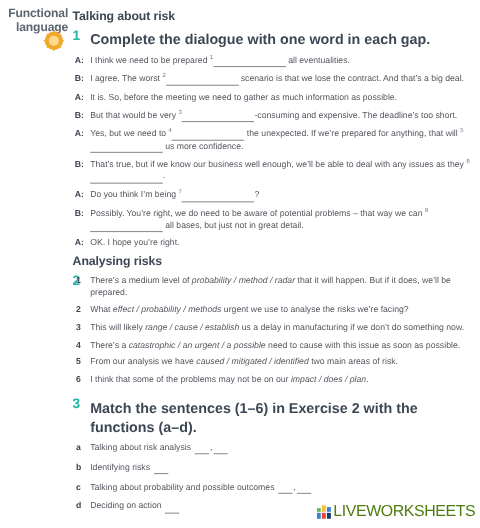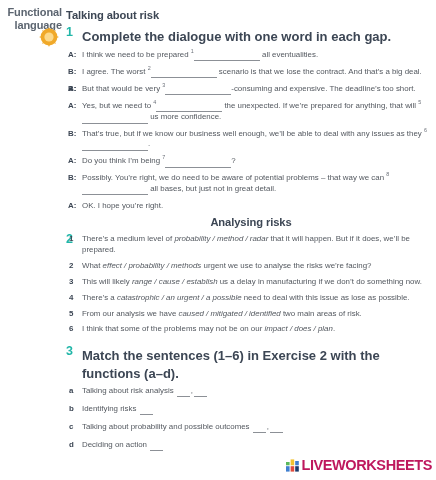--- a/index.html
+++ b/index.html
@@ -167,27 +167,27 @@
     align-items: center;
     gap: 2px;
   }
   .logo-mark {
     width: 13px;
     height: 13px;
     display: block;
   }
   .logo-text {
     font-size: 14.5px;
-    font-weight: bold;
-    color: #be185d;
+    font-weight: normal;
+    color: #4d7c0f;
     letter-spacing: -0.4px;
     line-height: 14px;
   }
 
-  .spacer-title { margin-top: 2px; text-align: center; }
+  .spacer-title { margin-top: 2px; }
 </style>
 </head>
 <body>
 
 <div class="rail">
   <div class="rail-label">
     <span>Functional</span><br>
     <span>language</span>
   </div>
   <div class="rail-badge">
@@ -213,40 +213,40 @@
   <div class="section-title">Talking about risk</div>
 
   <div class="ex">
     <span class="ex-num">1</span>
     <span class="ex-instr">Complete the dialogue with one word in each gap.</span>
   </div>
 
   <div class="dialogue" id="dialogue">
       <div class="dline"><span class="spk">A:</span><span>I think we need to be prepared </span><sup>1</sup><span class="gap gap-lg">&nbsp;</span><span> all eventualities.</span></div>
       <div class="dline"><span class="spk">B:</span><span>I agree. The worst </span><sup>2</sup><span class="gap gap-lg">&nbsp;</span><span> scenario is that we lose the contract. And that’s a big deal.</span></div>
-      <div class="dline"><span class="spk">A:</span></div>
+      <div class="dline"><span class="spk">A:</span><span>It is. So, before the meeting we need to gather as much information as possible.</span></div>
       <div class="dline"><span class="spk">B:</span><span>But that would be very </span><sup>3</sup><span class="gap gap-lg">&nbsp;</span><span>-consuming and expensive. The deadline’s too short.</span></div>
       <div class="dline"><span class="spk">A:</span><span>Yes, but we need to </span><sup>4</sup><span class="gap gap-lg">&nbsp;</span><span> the unexpected. If we’re prepared for anything, that will </span><sup>5</sup><span class="gap gap-lg">&nbsp;</span><span> us more confidence.</span></div>
       <div class="dline"><span class="spk">B:</span><span>That’s true, but if we know our business well enough, we’ll be able to deal with any issues as they </span><sup>6</sup><span class="gap gap-lg">&nbsp;</span><span>.</span></div>
       <div class="dline"><span class="spk">A:</span><span>Do you think I’m being </span><sup>7</sup><span class="gap gap-lg">&nbsp;</span><span>?</span></div>
       <div class="dline"><span class="spk">B:</span><span>Possibly. You’re right, we do need to be aware of potential problems – that way we can </span><sup>8</sup><span class="gap gap-lg">&nbsp;</span><span> all bases, but just not in great detail.</span></div>
       <div class="dline"><span class="spk">A:</span><span>OK. I hope you’re right.</span></div>
     </div>
 
   <div class="section-title spacer-title">Analysing risks</div>
 
   <div class="ex">
     <span class="ex-num">2</span>
   </div>
 
   <div class="items" id="choice-items">
       <div class="item"><span class="inum">1</span><span>There’s a medium level of </span><i>probability / method / radar</i><span> that it will happen. But if it does, we’ll be prepared.</span></div>
       <div class="item"><span class="inum">2</span><span>What </span><i>effect / probability / methods</i><span> urgent we use to analyse the risks we’re facing?</span></div>
       <div class="item"><span class="inum">3</span><span>This will likely </span><i>range / cause / establish</i><span> us a delay in manufacturing if we don’t do something now.</span></div>
-      <div class="item"><span class="inum">4</span><span>There’s a </span><i>catastrophic / an urgent / a possible</i><span> need to deal with this issue as lose as possible.</span></div>
+      <div class="item"><span class="inum">4</span><span>There’s a </span><i>catastrophic / an urgent / a possible</i><span> need to cause with this issue as soon as possible.</span></div>
       <div class="item"><span class="inum">5</span><span>From our analysis we have </span><i>caused / mitigated / identified</i><span> two main areas of risk.</span></div>
       <div class="item"><span class="inum">6</span><span>I think that some of the problems may not be on our </span><i>impact / does / plan</i><span>.</span></div>
     </div>
 
   <div class="ex" style="margin-top:11px;">
     <span class="ex-num">3</span>
     <span class="ex-instr">Match the sentences (1–6) in Exercise 2 with the functions (a–d).</span>
   </div>
 
   <div class="match" id="match-items">

